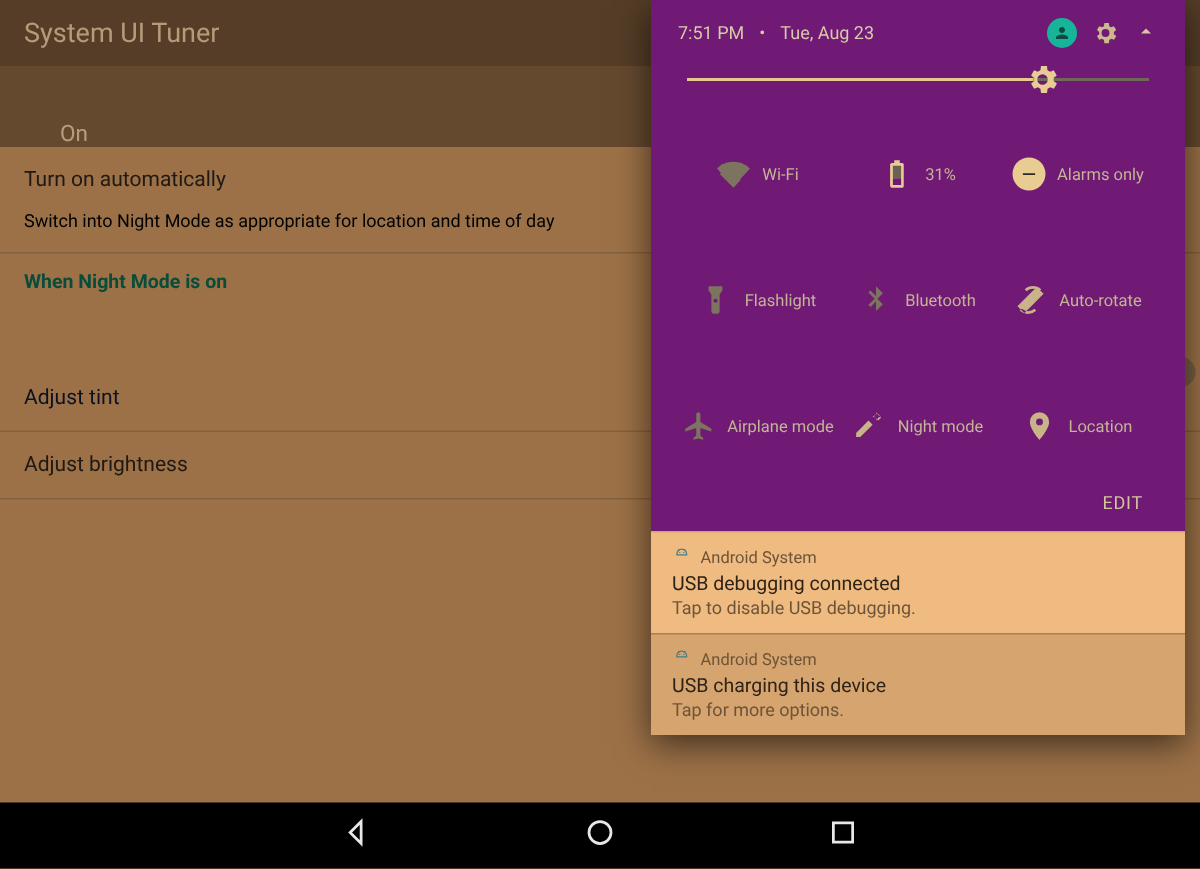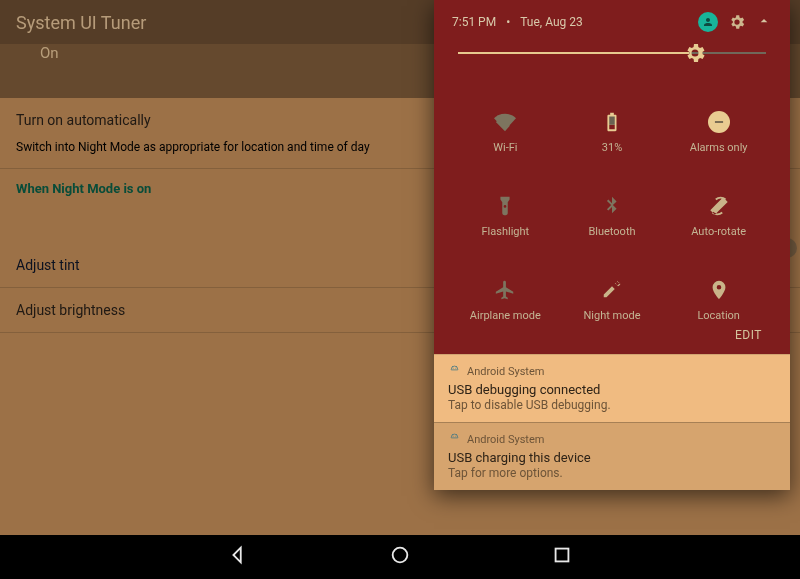--- a/index.html
+++ b/index.html
@@ -4,21 +4,21 @@
 <style>
   * { box-sizing: border-box; margin: 0; padding: 0; }
   html, body { width: 800px; height: 579px; overflow: hidden; font-family: Roboto, Arial, sans-serif; }
   body { position: relative; background: #000; }
 
   
   .page { position: absolute; inset: 0; background: #c8915c; }
   .overlay-dim { position: absolute; inset: 0; background: rgba(0,0,0,0.22); pointer-events: none; }
   .appbar { height: 44px; background: rgba(0,0,0,0.45); display: flex; align-items: center; padding: 0 16px; }
   .appbar-title { color: #e9c79c; font-size: 18px; font-weight: 400; }
-  .subbar { height: 54px; background: rgba(0,0,0,0.35); display: flex; align-items: flex-start; padding: 0 40px; }
+  .subbar { height: 54px; background: rgba(0,0,0,0.35); display: flex; align-items: flex-end; padding: 0 40px; }
   .subbar-title { color: #eccb9d; font-size: 15px; }
   .subbar-spacer { flex: 1; }
   .subbar-toggle { width: 28px; height: 16px; border-radius: 10px; background: rgba(100,200,150,0.35); position: relative; }
   .subbar-toggle::after { content: ""; position: absolute; right: -4px; top: -2px; width: 20px; height: 20px; border-radius: 50%; background: #1fae82; }
 
   .settings-list { padding: 0; }
   .settings-item { padding: 14px 8px 14px 16px; border-bottom: 1px solid rgba(0,0,0,0.15); }
   .settings-item .title   { color: #2b221a; font-size: 14px; }
   .settings-item .subtitle{ color: #000000; font-size: 12px; margin-top: 12px; }
   .settings-section { padding: 12px 16px; color: #0b6249; font-size: 13px; font-weight: 700; }
@@ -27,37 +27,37 @@
   .settings-item.withtoggle .title { flex: 1; }
   .row-toggle { width: 28px; height: 14px; border-radius: 10px; background: rgba(0,0,0,0.35); position: relative; }
   .row-toggle::after { content:""; position:absolute; right:-5px; top:-3px; width:20px; height:20px; border-radius:50%; background:#9a7a56; }
 
   
   .navbar { position: absolute; left: 0; right: 0; bottom: 0; height: 44px; background: #000; display: flex; align-items: center; justify-content: center; gap: 140px; }
   .navbar svg { width: 22px; height: 22px; stroke: #e8e8e8; fill: none; stroke-width: 2; }
 
   
   .shade { position: absolute; top: 0; left: 434px; width: 356px; display: flex; flex-direction: column; box-shadow: 0 6px 22px rgba(0,0,0,0.6); }
-  .qs { background: #7f1d1d; color: #c8b48f; padding: 12px 18px 10px 18px; }
+  .qs { background: #701a75; color: #c8b48f; padding: 12px 18px 10px 18px; }
   .qs-header { display: flex; align-items: center; gap: 10px; font-size: 12px; color: #d8c9aa; }
   .qs-header .spacer { flex: 1; }
   .avatar { width: 20px; height: 20px; border-radius: 50%; background: #18b49a; display:flex; align-items:center; justify-content:center;}
   .avatar svg { width:12px; height:12px; fill:#0d4a40;}
   .hicon { width: 18px; height: 18px; }
   .hicon svg { width: 18px; height: 18px; fill: #cdb78e; }
   .chevron svg { width:16px; height:16px; fill:#d6c6a2; }
 
   .brightness { position: relative; margin: 20px 6px 24px 6px; }
   .brightness-track { height: 2px; background: #70685a; width: 100%; }
   .brightness-fill  { position:absolute; top:0; left:0; height:2px; background:#e7c98f; width: 75%; }
   .brightness-thumb { position:absolute; top:-11px; left: 73%; width:24px; height:24px; }
   .brightness-thumb svg { width:24px; height:24px; fill:#e8cc93; }
 
   .tiles { display: grid; grid-template-columns: repeat(3, 1fr); gap: 8px 0; }
-  .tile { height: 76px; display:flex; flex-direction:column; align-items:center; justify-content:flex-end; gap:8px; cursor:pointer; }
+  .tile { height: 76px; display:flex; flex-direction:row; align-items:center; justify-content:center; gap:8px; cursor:pointer; }
   .tile-icon { width: 22px; height: 22px; display:flex; align-items:center; justify-content:center;}
   .tile-icon svg { width:22px; height:22px; fill:#c9b489; }
   .tile-icon.dim svg { fill:#7d745f; }
   .tile-icon.solid { width:22px; height:22px; border-radius:50%; background:#e9cc91; display:flex; align-items:center; justify-content:center;}
   .tile-icon.solid svg { width:14px; height:14px; fill:#2b2a28; }
   .tile-label { font-size: 11px; color: #c3b594; }
 
   .qs-footer { text-align: right; padding: 6px 10px 2px 0; font-size: 12px; color: #d4c39d; letter-spacing: 0.5px; cursor:pointer;}
 
   

